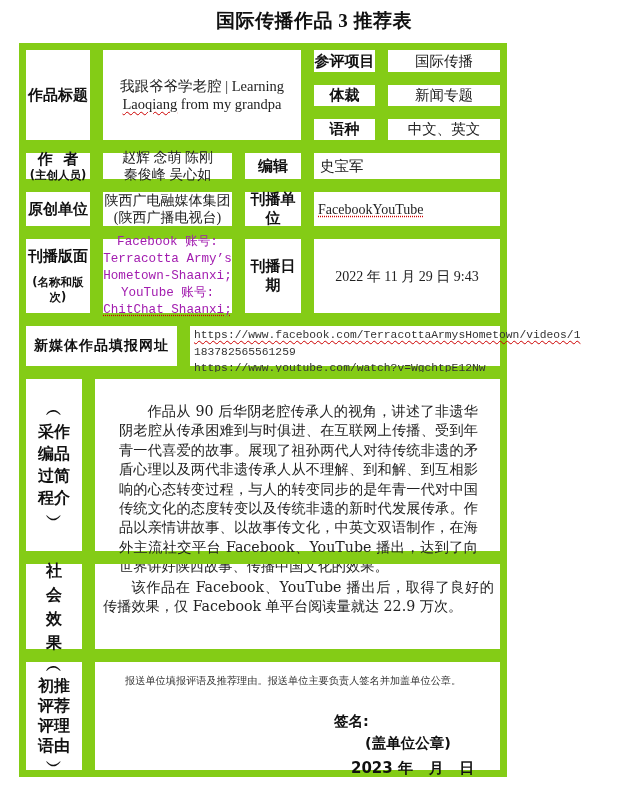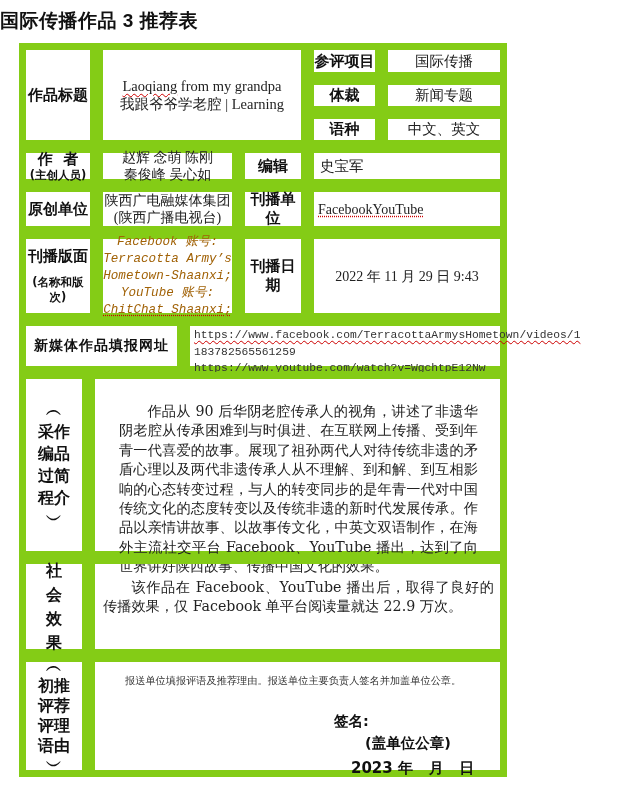--- a/index.html
+++ b/index.html
@@ -1,38 +1,38 @@
 <!DOCTYPE html>
 <html><head>
 <meta charset="utf-8">
 <style>
   html, body { margin: 0; padding: 0; background: #ffffff; }
   body { width: 628px; height: 794px; position: relative; font-family: "DejaVu Serif", "Liberation Serif", serif; color: #111; overflow: hidden; }
-  .title { position: absolute; left: 0; top: 8px; width: 628px; text-align: left; font-family: Liberation Sans, sans-serif; font-weight: bold; font-size: 19px; letter-spacing: 0.5px; }
+  .title { position: absolute; left: 0; top: 8px; width: 628px; text-align: center; font-family: Liberation Serif, serif; font-weight: bold; font-size: 19px; letter-spacing: 0.5px; }
   .cell { position: absolute; box-sizing: border-box; border: 7px solid #84cc16; display: flex; align-items: center; justify-content: center; text-align: center; }
   .lbl { font-family: "DejaVu Sans", "Liberation Sans", sans-serif; font-weight: bold; font-size: 15px; }
   .val { font-family: Liberation Serif, serif; font-size: 13.5px; color: #222; line-height: 17px; }
-  .mono { font-family: "Liberation Mono", "DejaVu Sans Mono", monospace; font-size: 13px; color: #a16207; font-style: italic; }
+  .mono { font-family: "Liberation Mono", "DejaVu Sans Mono", monospace; font-size: 13px; color: #a21caf; }
   .col { flex-direction: column; }
   .squig { text-decoration: underline wavy #c00; text-decoration-thickness: 1px; text-underline-offset: 2px; }
   .dotted { text-decoration: underline dotted #c00; text-underline-offset: 2px; }
   .para { font-family: "DejaVu Serif", "Liberation Serif", serif; font-size: 14.2px; line-height: 19.4px; text-align: justify; color: #222; }
   .vlabel { font-family: "DejaVu Sans", "Liberation Sans", sans-serif; font-weight: bold; font-size: 16px; line-height: 22px; }
 </style>
 </head>
 <body>
 
 <div class="title">国际传播作品 3 推荐表</div>
 
 <div class="cell lbl" style="left:19px; top:43px; width:78px; height:104px;">
   <span>作品标题</span>
 </div>
 <div class="cell col val" style="left:96px; top:43px; width:212px; height:104px; font-size:14.5px; line-height:18px;">
+  <span>我跟爷爷学老腔 | Learning</span>
   <span><span class="squig">Laoqiang</span><span> from my grandpa</span></span>
-  <span>我跟爷爷学老腔 | Learning</span>
 </div>
 <div class="cell lbl" style="left:307px; top:43px; width:75px; height:36px;">
   <span>参评项目</span>
 </div>
 <div class="cell val" style="left:381px; top:43px; width:126px; height:36px; font-size:14.5px;">
   <span>国际传播</span>
 </div>
 <div class="cell lbl" style="left:307px; top:78px; width:75px; height:35px;">
   <span>体裁</span>
 </div>

